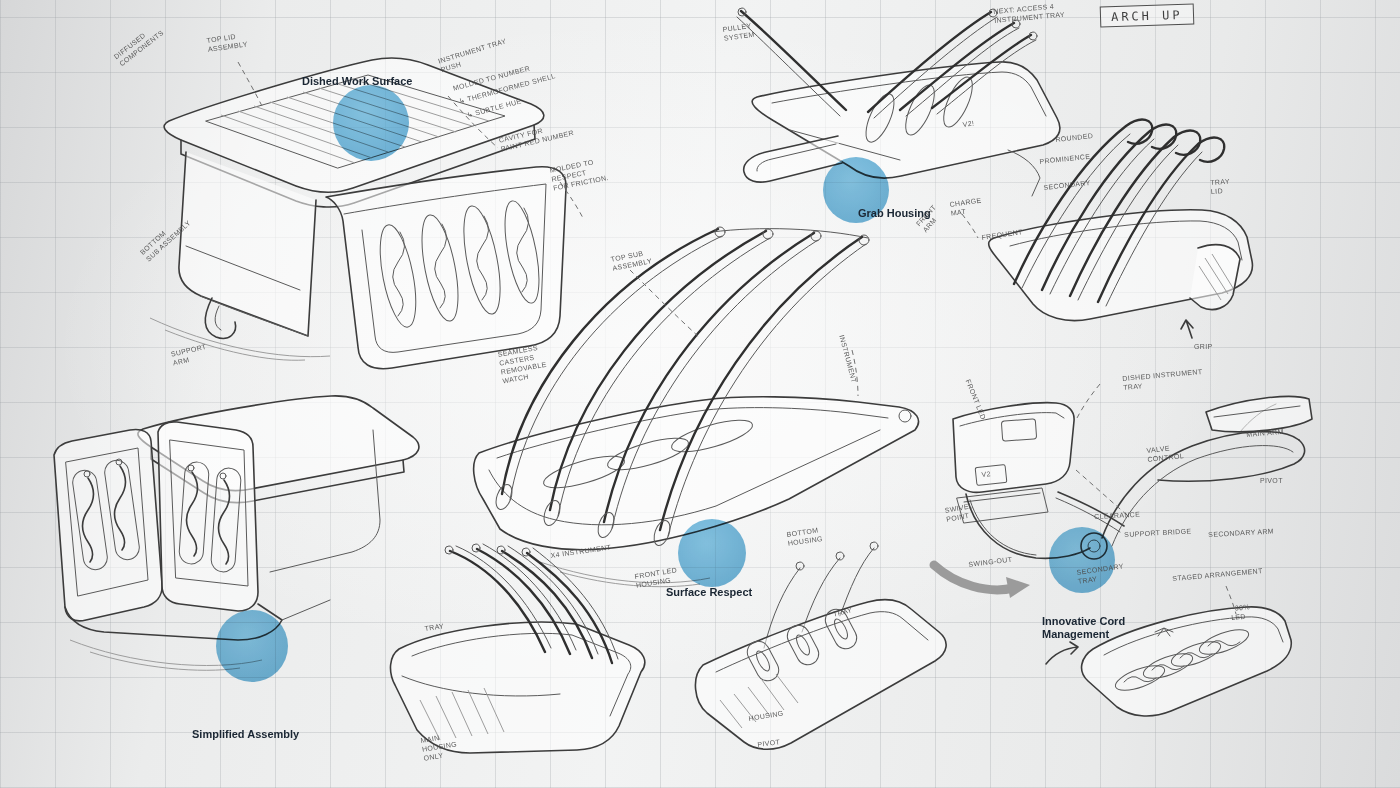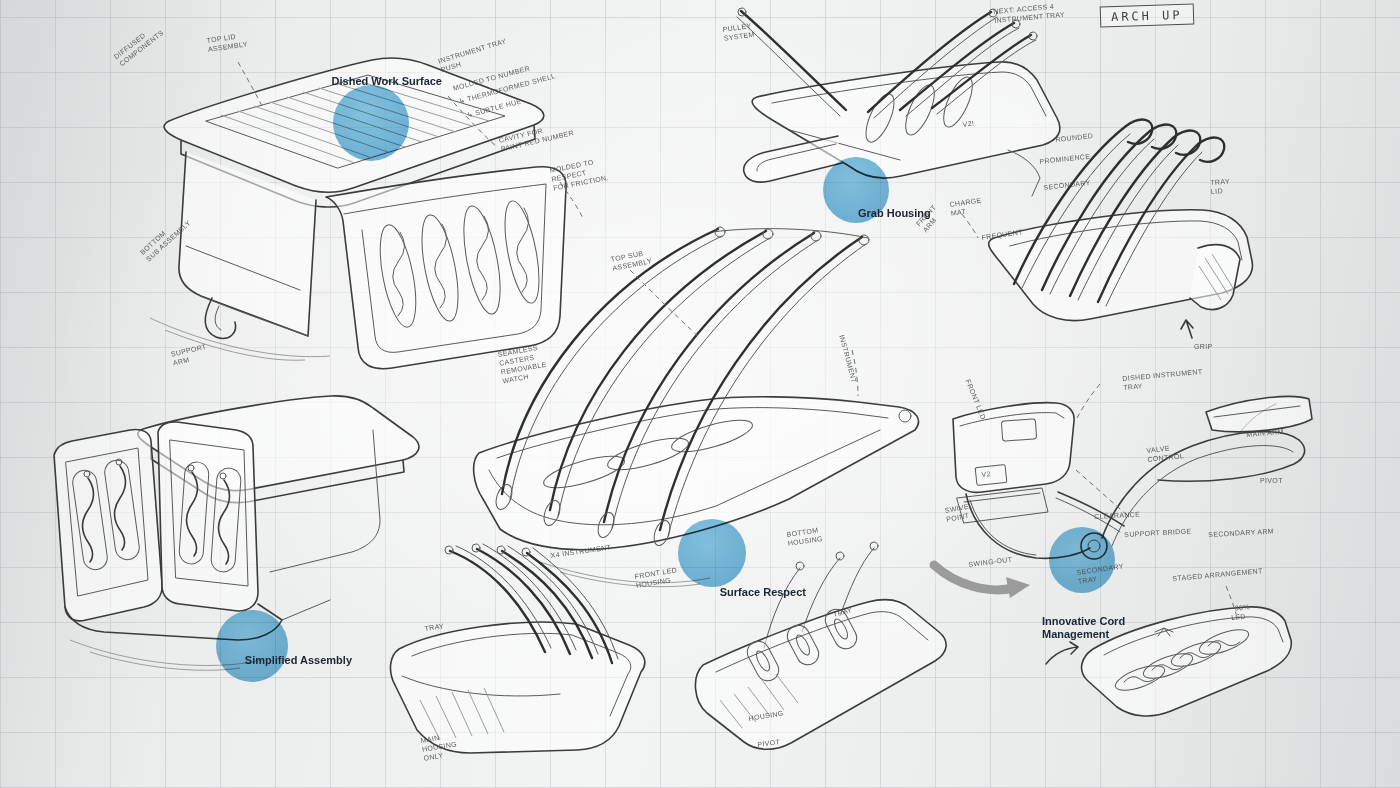--- a/index.html
+++ b/index.html
@@ -19,21 +19,21 @@
   .dash{stroke:#707070;fill:none;stroke-width:1;stroke-dasharray:5 4}
   .shade{stroke:#9d9d9d;fill:none;stroke-width:1}
   .fillw{fill:rgba(255,255,255,.55)}
   .note{
     position:absolute;font-size:7px;line-height:1.3;letter-spacing:.35px;color:#4a4a4a;
     white-space:pre-line;transform-origin:left top;text-transform:uppercase;opacity:.9
   }
   .dot{position:absolute;border-radius:50%;mix-blend-mode:multiply;opacity:.88;
     background:radial-gradient(circle at 42% 36%, rgba(110,187,224,.95), rgba(74,158,204,.95));}
   .callout-label{position:absolute;font-size:11px;font-weight:700;color:#1a2633;line-height:1.15}
-  .center{text-align:right}
+  .center{text-align:left}
   .tagbox{
     position:absolute;border:1.5px solid #4e4e4e;color:#3f3f3f;font-size:12px;letter-spacing:3px;
     padding:3px 10px 2px;transform:rotate(-1.8deg);font-family:"DejaVu Sans Mono",monospace;
     background:rgba(255,255,255,.35)
   }
 </style>
 </head>
 <body>
 
 <div id="board">
@@ -241,21 +241,21 @@
 
   <div class="dot" style="left:333px;top:85px;width:76px;height:76px"></div>
   <div class="dot" style="left:823px;top:157px;width:66px;height:66px"></div>
   <div class="dot" style="left:678px;top:519px;width:68px;height:68px"></div>
   <div class="dot" style="left:216px;top:610px;width:72px;height:72px"></div>
   <div class="dot" style="left:1049px;top:527px;width:66px;height:66px"></div>
 
   <div class="callout-label center" style="left:302px;top:75px;width:140px">Dished Work Surface</div>
   <div class="callout-label" style="left:858px;top:207px;white-space:nowrap">Grab Housing</div>
   <div class="callout-label center" style="left:666px;top:586px;width:140px">Surface Respect</div>
-  <div class="callout-label center" style="left:192px;top:654px;width:160px">Simplified Assembly</div>
+  <div class="callout-label center" style="left:192px;top:728px;width:160px">Simplified Assembly</div>
   <div class="callout-label" style="left:1042px;top:615px;width:92px">Innovative Cord Management</div>
 
   <div class="tagbox" style="left:1100px;top:5px">ARCH UP</div>
 
   <div class="note" style="left:112px;top:54px;transform:rotate(-38deg)">Diffused
 Components</div>
   <div class="note" style="left:206px;top:36px;transform:rotate(-8deg)">Top Lid
 Assembly</div>
   <div class="note" style="left:437px;top:57px;transform:rotate(-17deg)">Instrument Tray
 Push</div>

